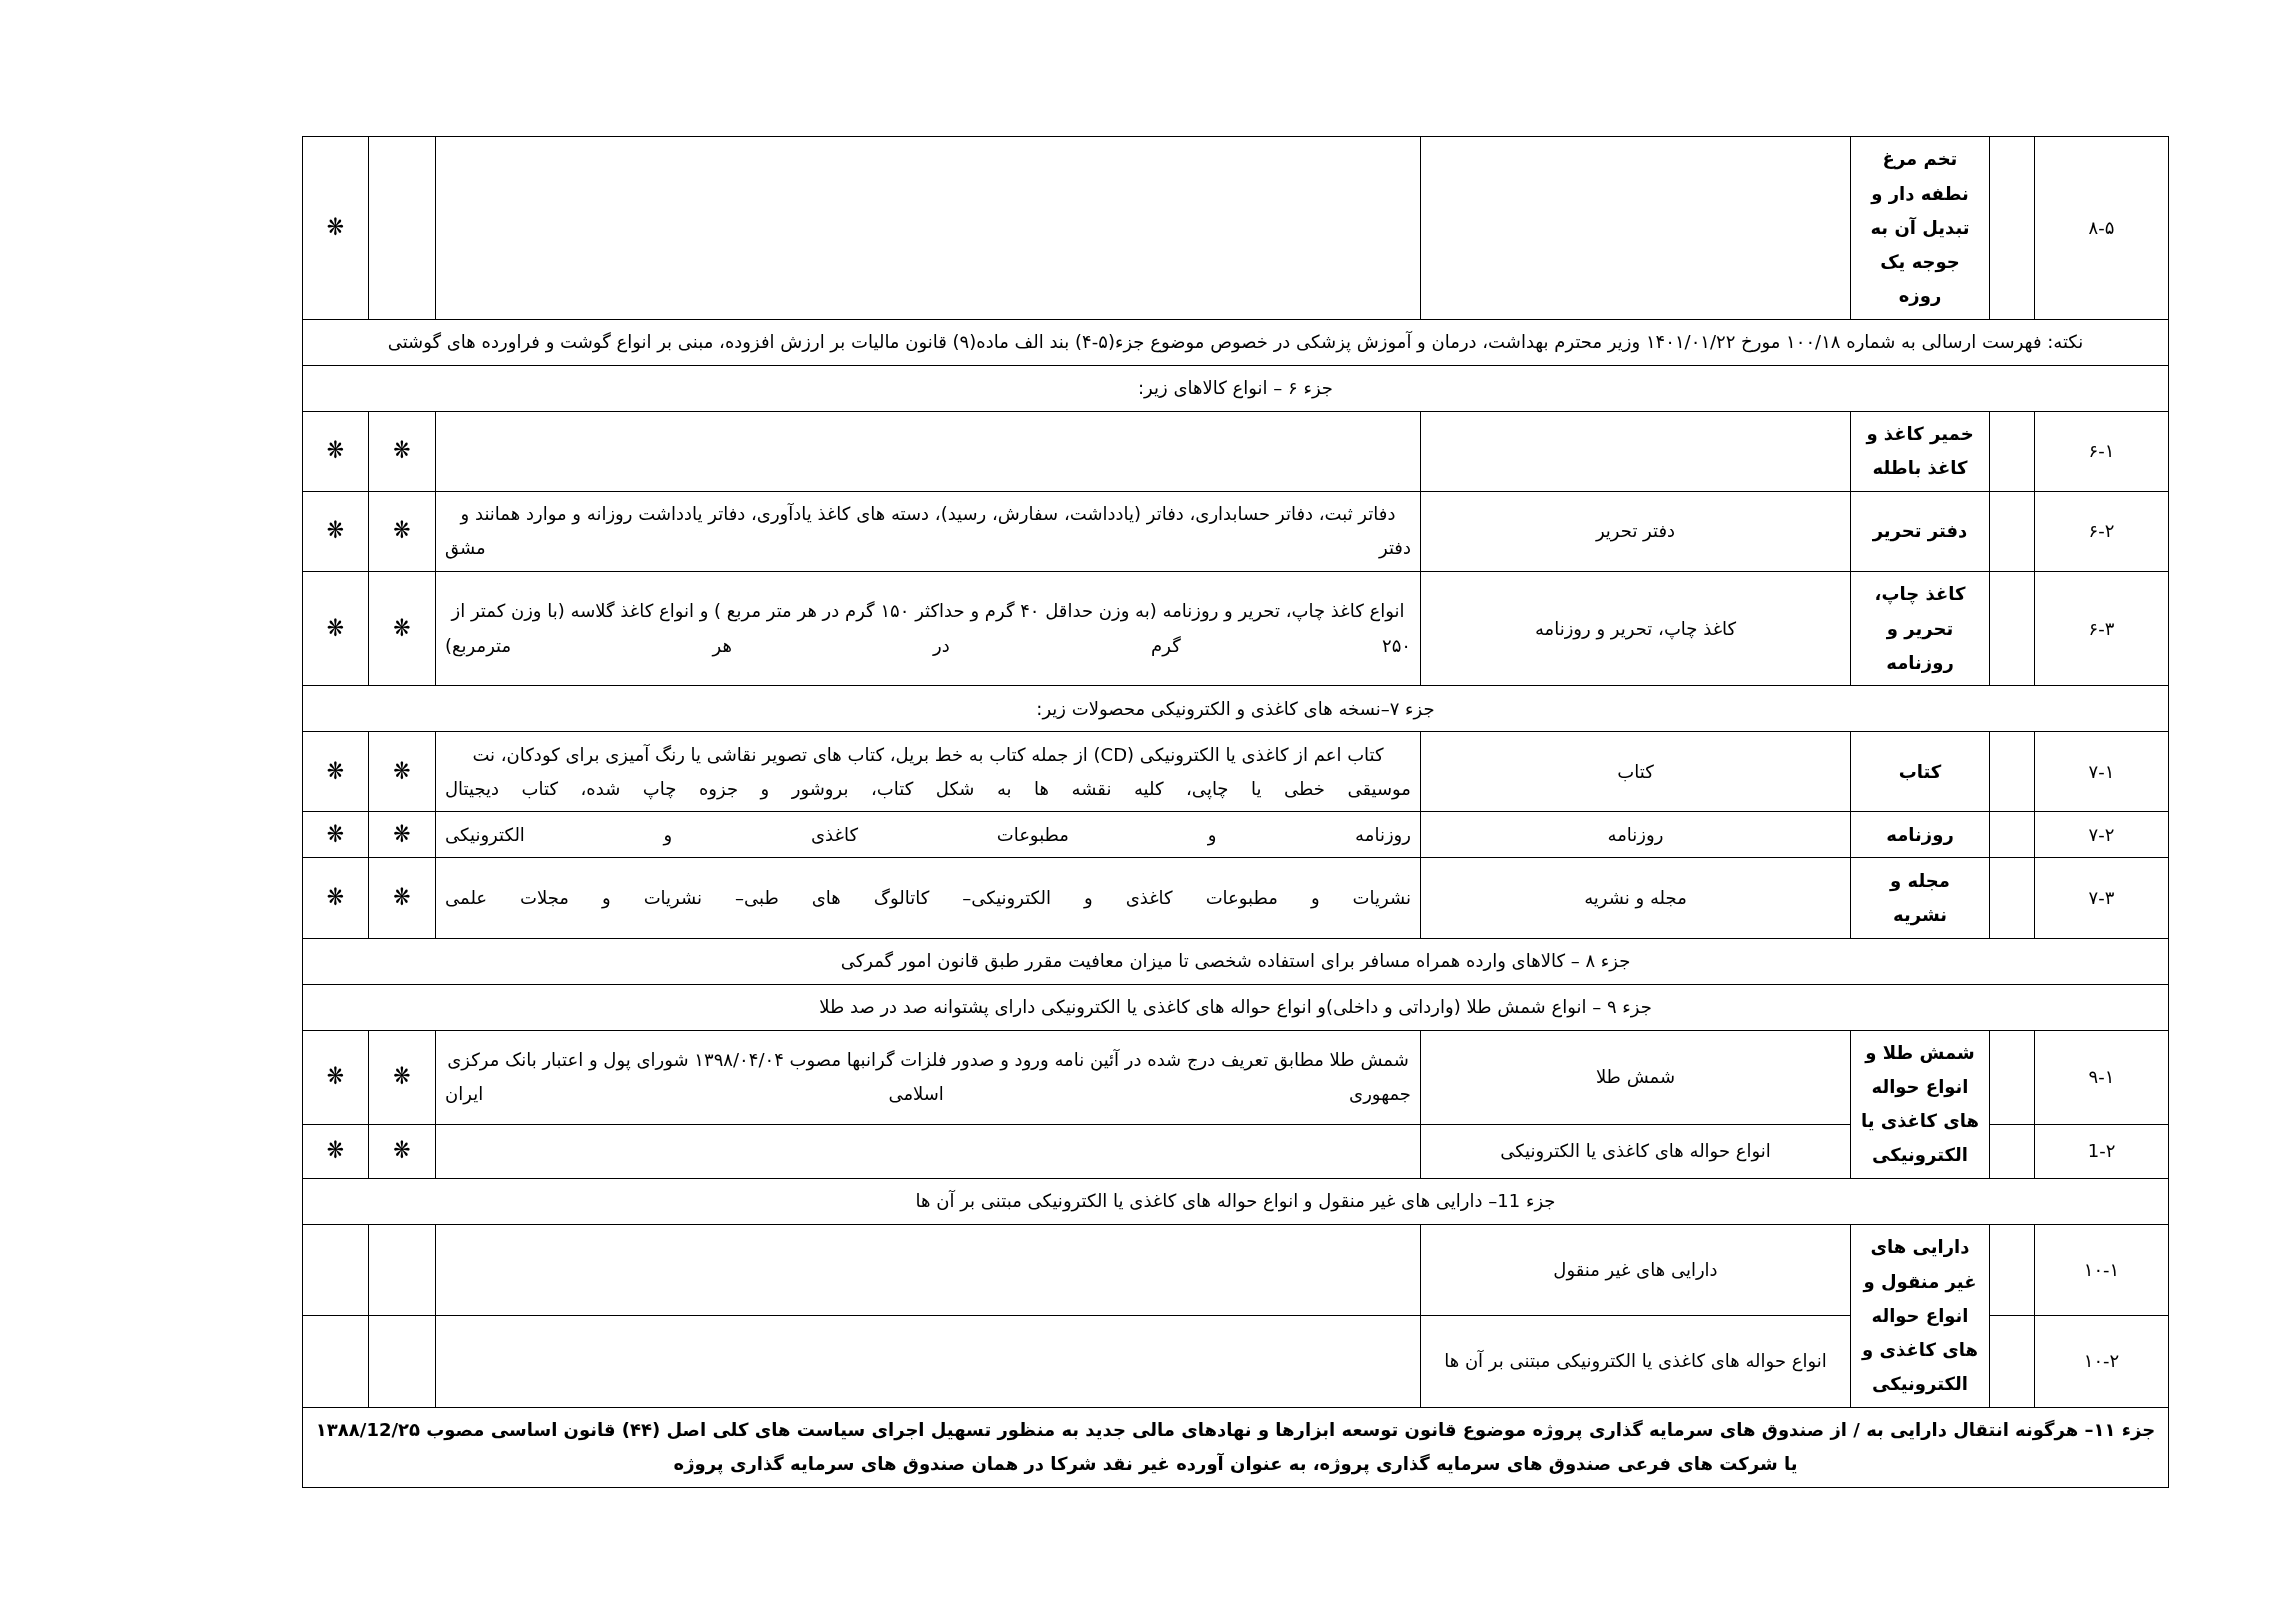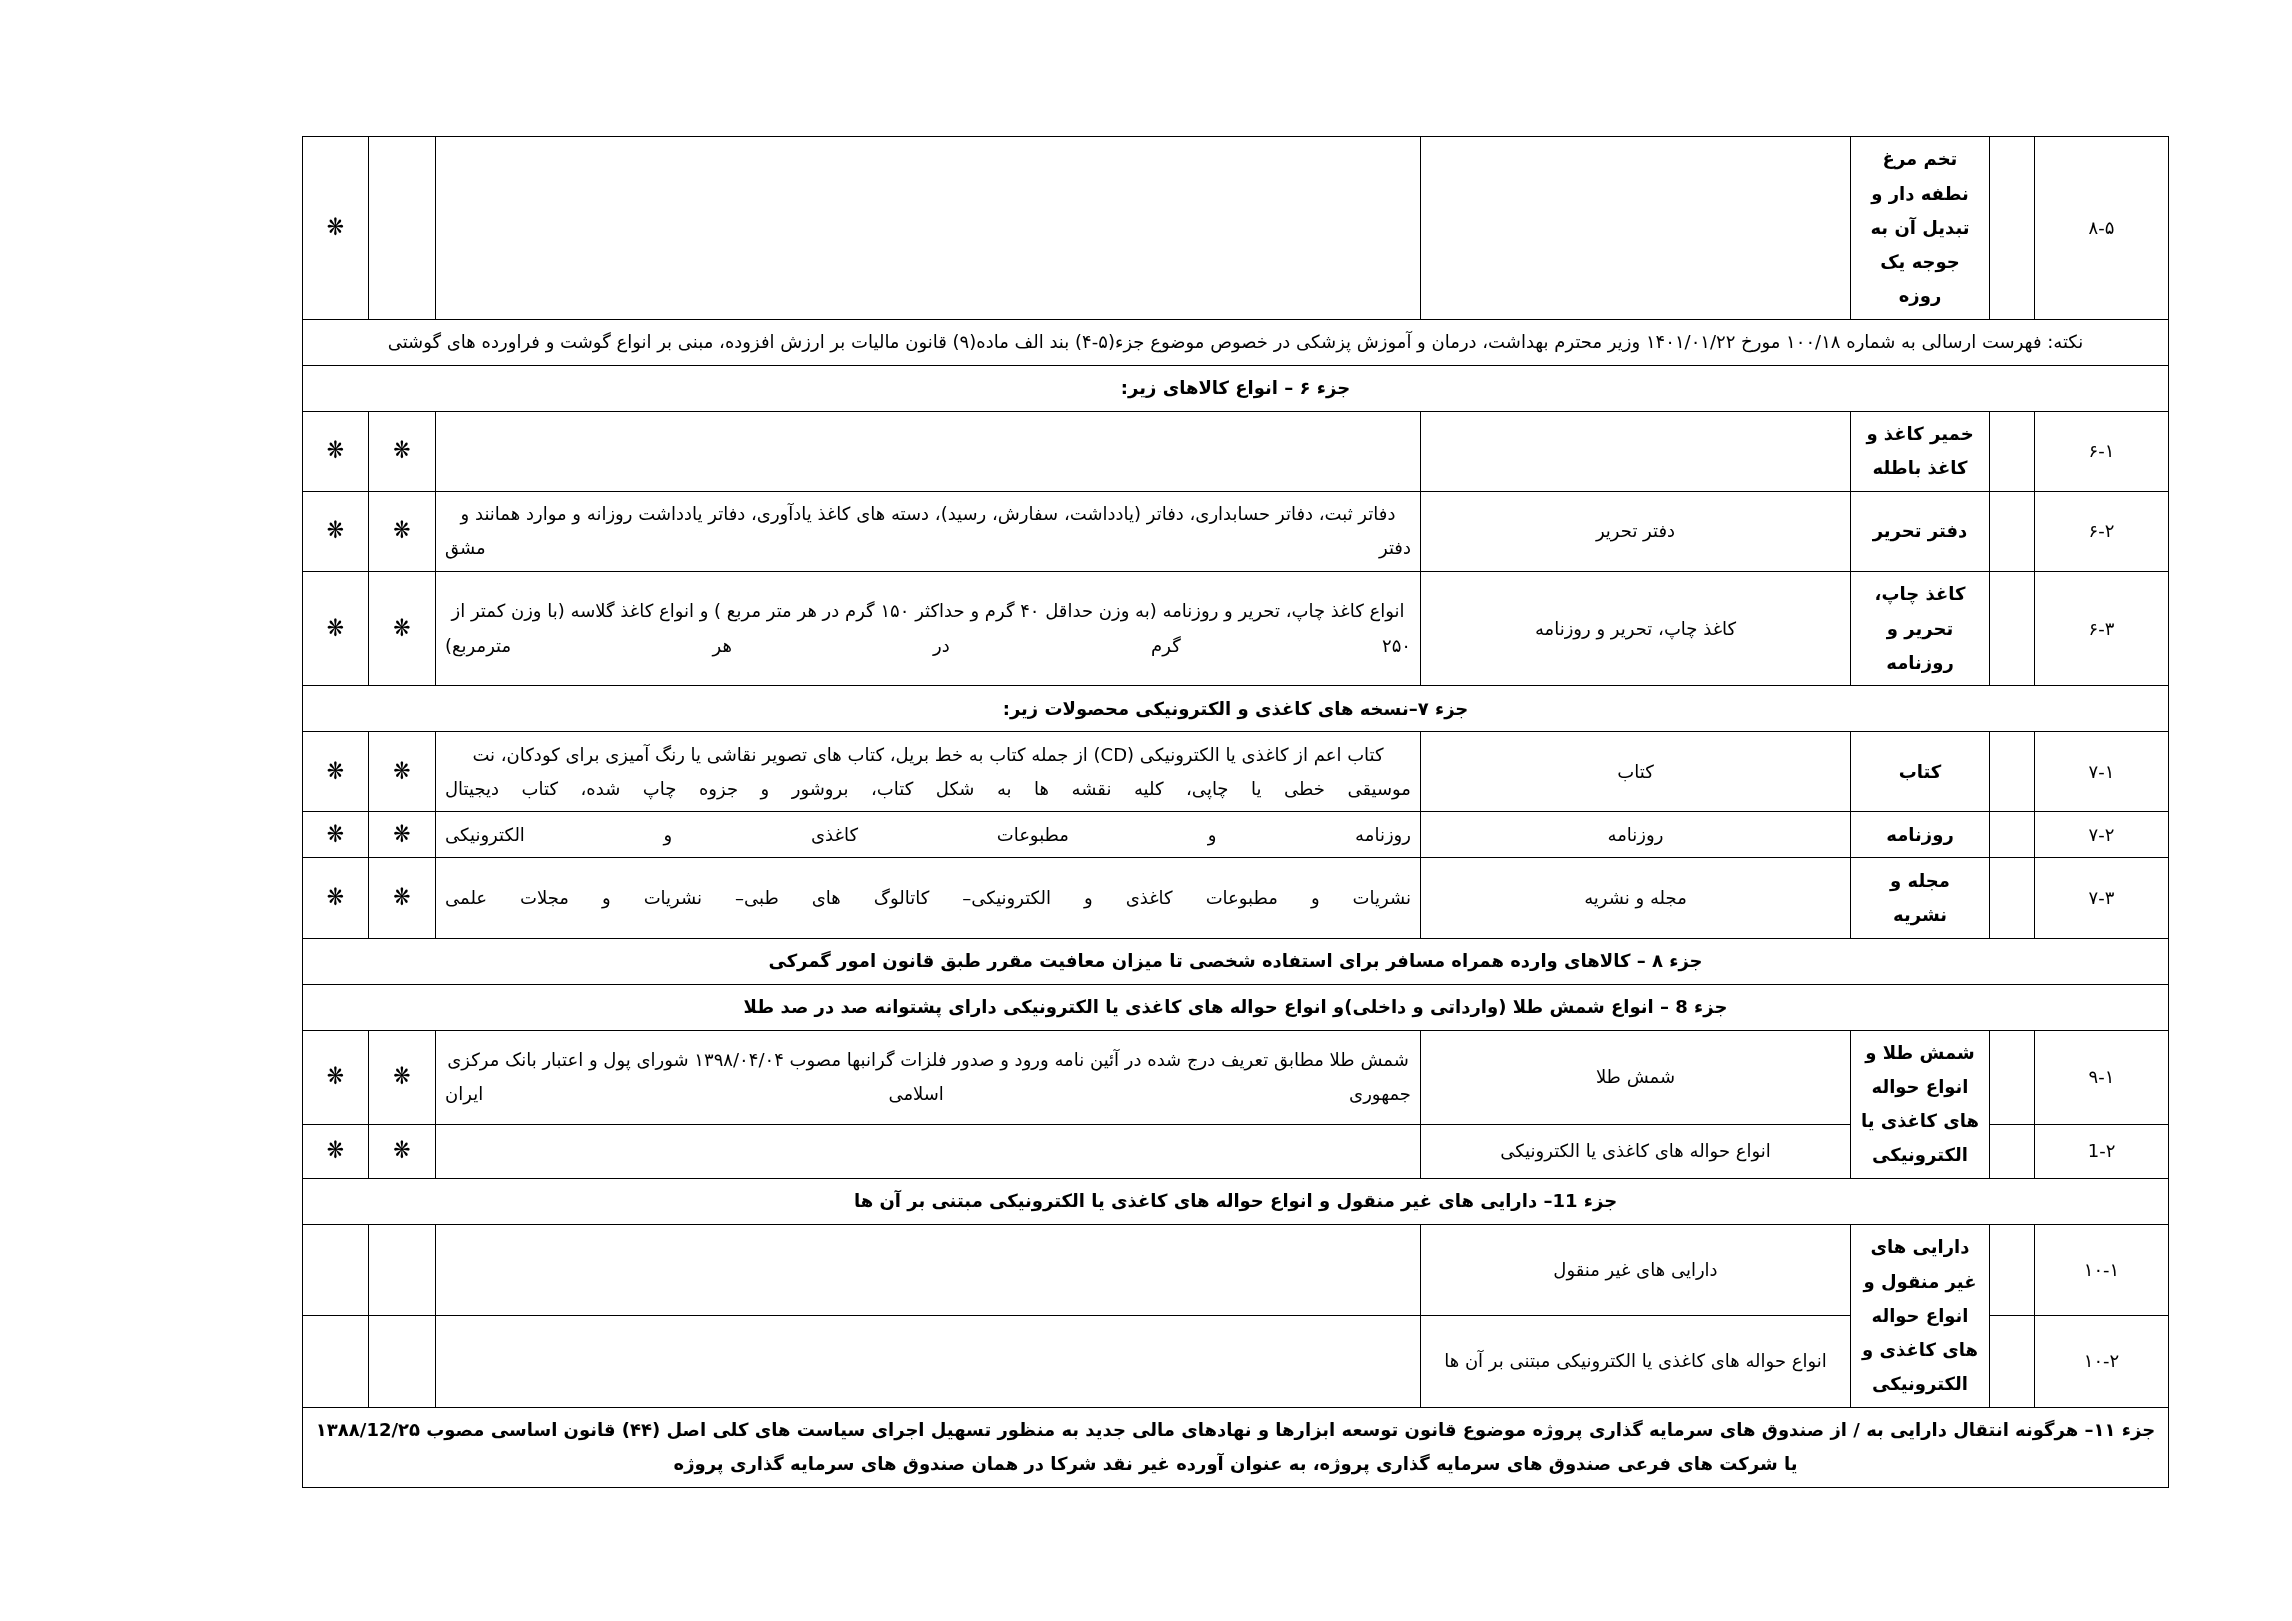--- a/index.html
+++ b/index.html
@@ -87,21 +87,21 @@
     font-size: 18px;
     line-height: 2.0;
     text-align: justify;
     text-align-last: center;
     padding: 10.7px 12.5px;
     border-top-width: 2.3px;
     border-bottom-width: 2.3px;
   }
 
   td.section-row {
-    font-weight: bold;
+    font-weight: normal;
     font-size: 21.5px;
     line-height: 2.0;
     text-align: right;
     padding: 9px 14.3px 10.7px 14.3px;
     border-top-width: 2.3px;
     border-bottom-width: 2.3px;
   }
 
   td.final-row {
     font-weight: bold;
@@ -207,21 +207,21 @@
             <td class="name-cell">مجله و نشریه</td>
             <td class="desc-cell">مجله و نشریه</td>
             <td class="long-cell">نشریات و مطبوعات کاغذی و الکترونیکی– کاتالوگ های طبی– نشریات و مجلات علمی</td>
             <td class="star-cell"><span class="star-glyph">❋</span></td>
             <td class="star-cell"><span class="star-glyph">❋</span></td>
           </tr>
           <tr>
             <td class="section-row" colspan="7">جزء ۸ – کالاهای وارده همراه مسافر برای استفاده شخصی تا میزان معافیت مقرر طبق قانون امور گمرکی</td>
           </tr>
           <tr>
-            <td class="section-row" colspan="7">جزء 8 – انواع شمش طلا (وارداتی و داخلی)و انواع حواله های کاغذی یا الکترونیکی دارای پشتوانه صد در صد طلا</td>
+            <td class="section-row" colspan="7">جزء ۹ – انواع شمش طلا (وارداتی و داخلی)و انواع حواله های کاغذی یا الکترونیکی دارای پشتوانه صد در صد طلا</td>
           </tr>
           <tr>
             <td class="code-cell">۹-۱</td>
             <td class="empty-cell"></td>
             <td class="name-cell" rowspan="2">شمش طلا و انواع حواله های کاغذی یا الکترونیکی</td>
             <td class="desc-cell">شمش طلا</td>
             <td class="long-cell">شمش طلا مطابق تعریف درج شده در آئین نامه ورود و صدور فلزات گرانبها مصوب ۱۳۹۸/۰۴/۰۴ شورای پول و اعتبار بانک مرکزی جمهوری اسلامی ایران</td>
             <td class="star-cell"><span class="star-glyph">❋</span></td>
             <td class="star-cell"><span class="star-glyph">❋</span></td>
           </tr>

